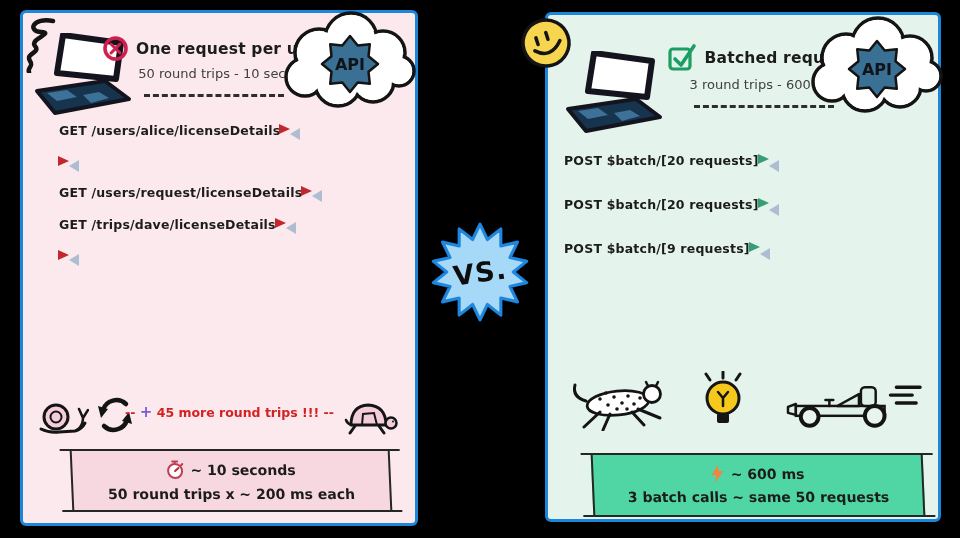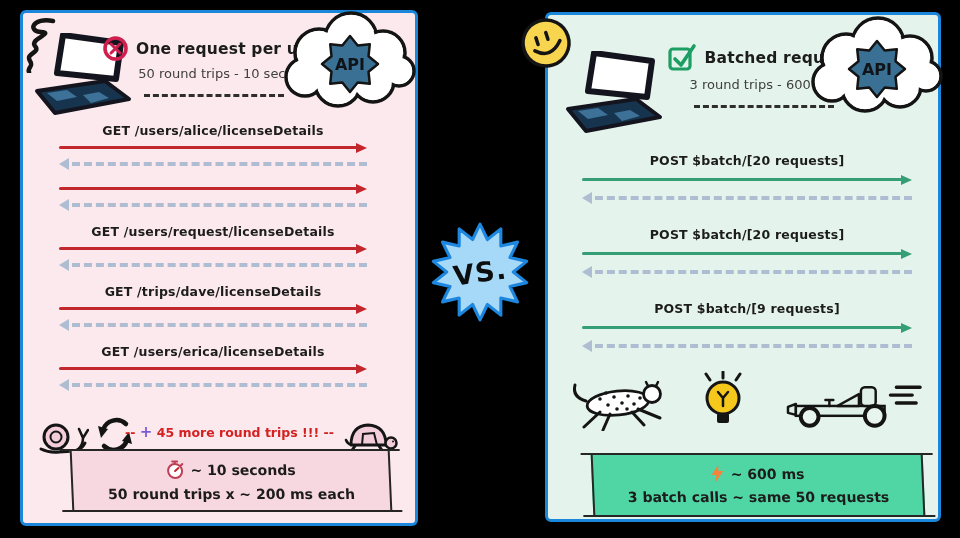--- a/index.html
+++ b/index.html
@@ -23,41 +23,41 @@
 
   
   .hdr-center { display:flex; flex-direction:column; align-items:center; }
   .title-row { display:flex; align-items:center; gap:7px; }
   .panel-title { font-size:15.5px; font-weight:bold; letter-spacing:.2px; white-space:nowrap; }
   .panel-sub { font-size:13px; color:#3f3f3f; margin-top:4px; white-space:nowrap; }
   .hdr-dash { width:140px; border-top:3.5px dashed #2e2e2e; margin-top:13px; }
 
   
   .req-col { position:absolute; display:flex; flex-direction:column; }
-  .req-row { display:flex; flex-direction:column; }
+  .req-row { display:flex; flex-direction:row; }
   .left  .req-row { margin-bottom:13px; }
   .right .req-row { margin-bottom:23px; }
   .req-label { font-size:12.5px; font-weight:bold; text-align:center; letter-spacing:.2px; margin-bottom:4px; white-space:nowrap; }
   .right .req-label { margin-bottom:6px; }
 
   .arrow-solid { display:flex; align-items:center; height:11px; }
   .arrow-solid .line { flex:1; height:3.5px; border-radius:2px; }
   .arrow-solid .head { width:0; height:0; border-top:5.5px solid transparent; border-bottom:5.5px solid transparent; margin-left:-1px; }
   .red   .arrow-solid .line { background:#c1272d; }
   .red   .arrow-solid .head { border-left:11px solid #c1272d; }
   .green .arrow-solid .line { background:#359e74; }
   .green .arrow-solid .head { border-left:11px solid #359e74; }
 
   .arrow-return { display:flex; align-items:center; height:12px; margin-top:5px; }
   .right .arrow-return { margin-top:7px; }
   .arrow-return .head { width:0; height:0; border-top:6px solid transparent; border-bottom:6px solid transparent; border-right:10px solid #aebdd1; }
   .arrow-return .line { flex:1; border-top:4px dashed #aebdd1; margin-left:3px; }
 
   
-  .fun-row { position:absolute; left:0; top:398px; width:100%; height:48px; }
+  .fun-row { position:absolute; left:0; top:378px; width:100%; height:48px; }
   .more-trips { position:absolute; left:102px; top:12px; width:205px; text-align:center;
                 font-size:12.5px; font-weight:bold; color:#d42222; white-space:nowrap; }
   .more-trips .plus { color:#7a5bd6; font-size:15px; }
 
   
   .summary-box {
     position:absolute; display:flex; flex-direction:column; justify-content:center; align-items:center;
     gap:6px; border:2px solid #262626; transform:skewX(2.5deg);
   }
   .summary-box::before, .summary-box::after {
@@ -177,21 +177,20 @@
       <div class="arrow-solid">
           <span class="line"></span>
           <span class="head"></span>
         </div>
       <div class="arrow-return">
           <span class="head"></span>
           <span class="line"></span>
         </div>
     </div>
     <div class="req-row">
-      <div class="req-label">GET /users/erica/licenseDetails</div>
       <div class="arrow-solid">
           <span class="line"></span>
           <span class="head"></span>
         </div>
       <div class="arrow-return">
           <span class="head"></span>
           <span class="line"></span>
         </div>
     </div>
   </div>
@@ -308,21 +307,21 @@
           <circle cx="92" cy="70" r="19"></circle>
         <circle cx="118" cy="60" r="13"></circle>
       </g>
       <g transform="translate(39,23)">
         <polygon points="58,30 48.5,37.7 49.8,49.8 37.7,48.5 30,58 22.3,48.5 10.2,49.8 11.5,37.7 2,30 11.5,22.3 10.2,10.2 22.3,11.5 30,2 37.7,11.5 49.8,10.2 48.5,22.3" fill="#3a7094" stroke="#141414" stroke-width="2.5" stroke-linejoin="round"></polygon>
         <text x="30" y="36" text-anchor="middle" font-size="16" font-weight="bold" fill="#101418">API</text>
       </g>
     </svg>
   </span>
 
-  <div class="req-col" style="left:34px; top:138px; width:330px;">
+  <div class="req-col" style="left:16px; top:138px; width:330px;">
     <div class="req-row">
       <div class="req-label">POST $batch/[20 requests]</div>
       <div class="arrow-solid">
           <span class="line"></span>
           <span class="head"></span>
         </div>
       <div class="arrow-return">
           <span class="head"></span>
           <span class="line"></span>
         </div>

